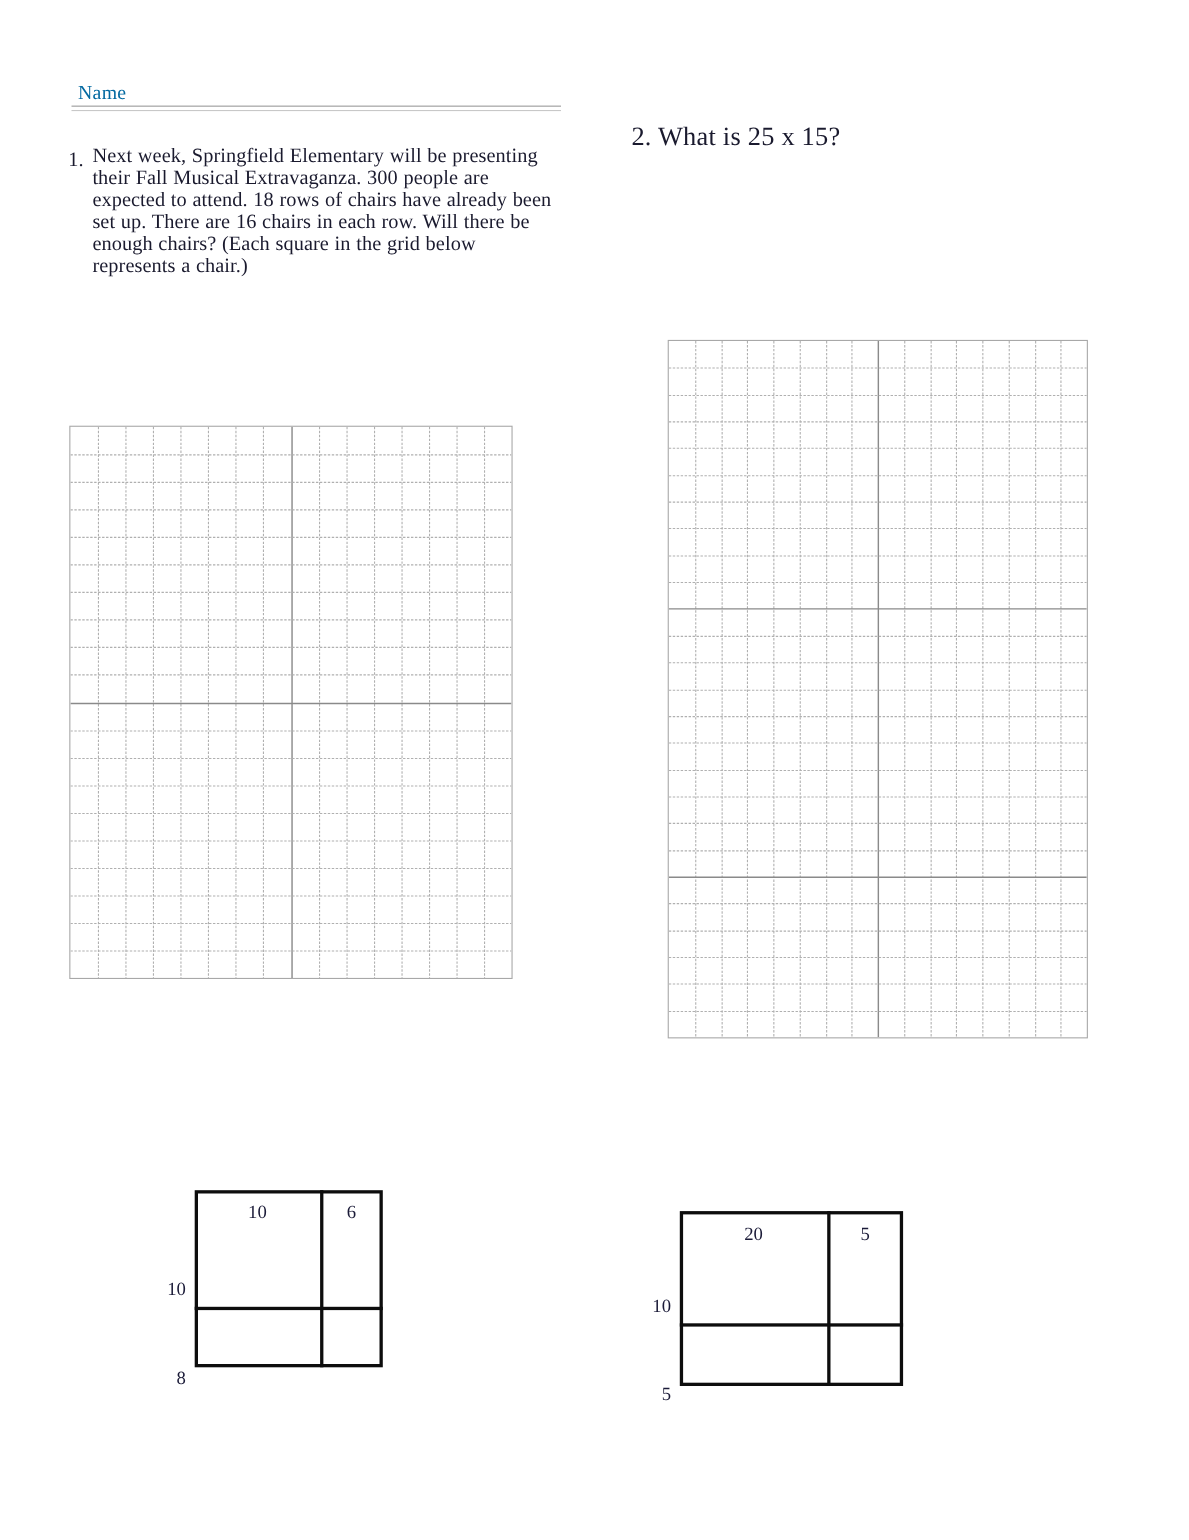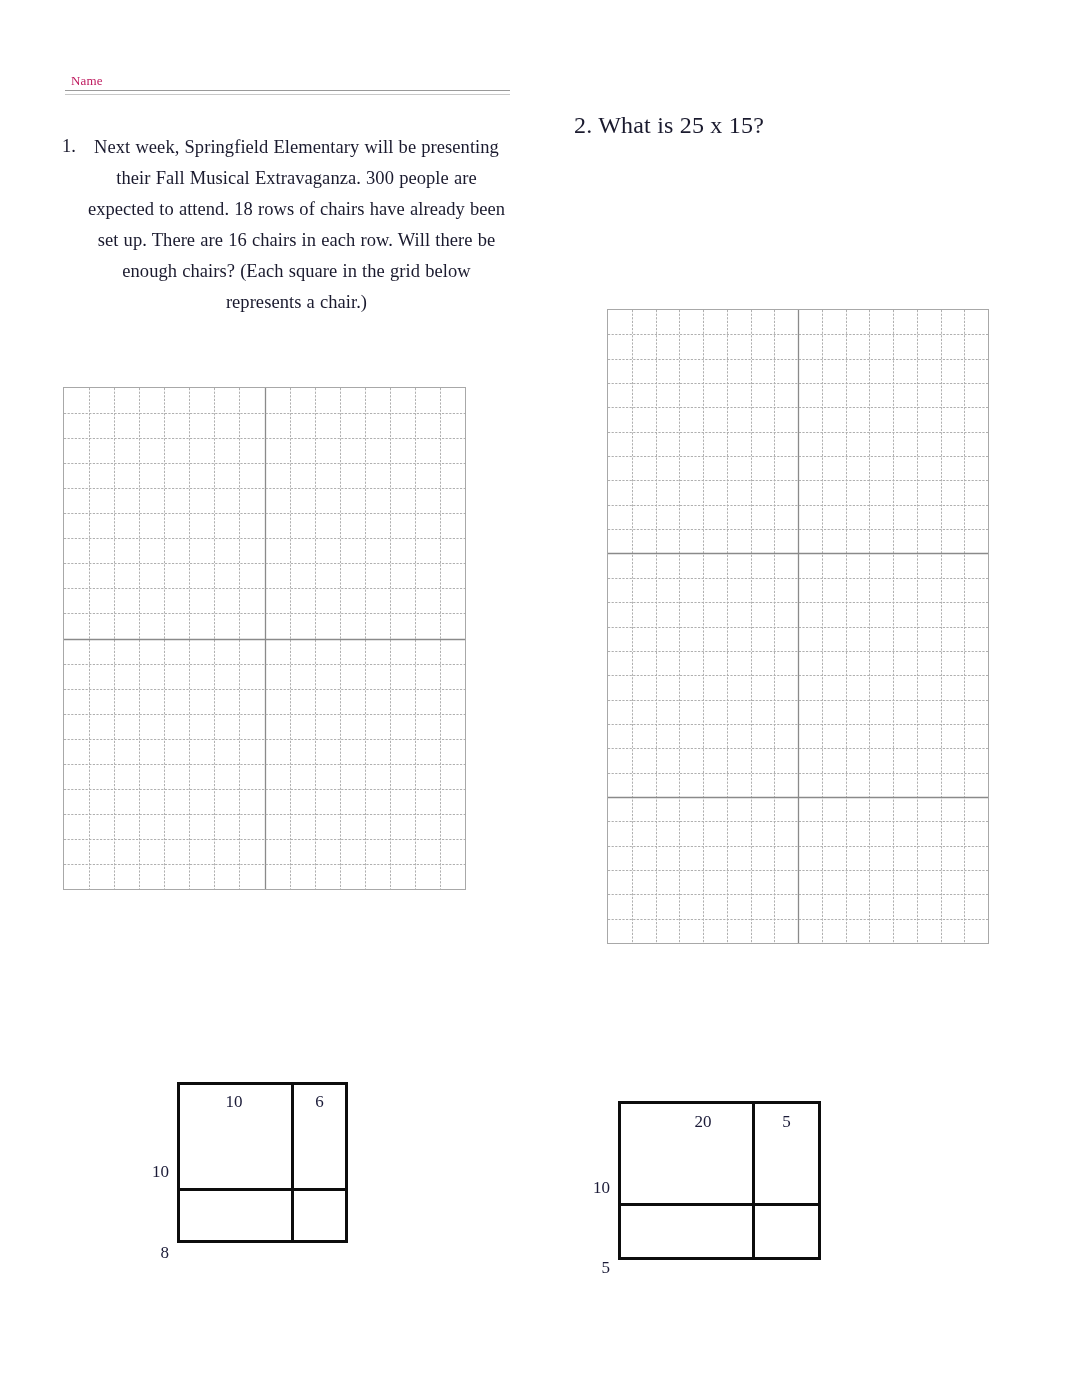--- a/index.html
+++ b/index.html
@@ -21,23 +21,23 @@
   }
 
   
   #name-block {
     position: absolute;
     left: 65px;
     top: 74px;
     width: 445px;
   }
   #name-label {
-    font-size: 13px;
+    font-size: 18px;
     letter-spacing: 0.2px;
-    color: #be185d;
+    color: #0369a1;
     line-height: 1.15;
     padding-left: 6px;
   }
   #name-rule {
     margin-top: 1px;
     height: 3px;
     border-top: 1px solid #9a9a9a;
     border-bottom: 1px solid #c8c8c8;
   }
 
@@ -51,23 +51,23 @@
     align-items: flex-start;
   }
   #q1-number {
     font-size: 18.5px;
     line-height: 28.6px;
     width: 22px;
     flex: 0 0 22px;
   }
   #q1-text {
     font-size: 18.5px;
-    line-height: 31px;
+    line-height: 20px;
     width: 425px;
-    text-align: center;
+    text-align: left;
     letter-spacing: 0.05px;
     word-spacing: 0.5px;
   }
 
   
   #question-2 {
     position: absolute;
     left: 574px;
     top: 111px;
     font-size: 24px;
@@ -141,21 +141,21 @@
   #aml-col1 { left: 177px; top: 1056px; width: 114px; }
   #aml-col2 { left: 291px; top: 1056px; width: 57px; }
   #aml-row1 { left: 119px; top: 1126px; width: 50px; }
   #aml-row2 { left: 119px; top: 1207px; width: 50px; }
 
   
   #area-model-right { left: 0px; top: 0px; }
   #area-model-right .box { left: 618px; top: 1101px; width: 203px; height: 159px; }
   #area-model-right .divider-v { left: 752px; top: 1101px; height: 159px; }
   #area-model-right .divider-h { left: 618px; top: 1203px; width: 203px; }
-  #amr-col1 { left: 636px; top: 1076px; width: 134px; }
+  #amr-col1 { left: 618px; top: 1076px; width: 134px; }
   #amr-col2 { left: 752px; top: 1076px; width: 69px; }
   #amr-row1 { left: 560px; top: 1142px; width: 50px; }
   #amr-row2 { left: 560px; top: 1222px; width: 50px; }
 </style>
 </head>
 <body>
 
 <div id="page">
 
   <div id="name-block">

